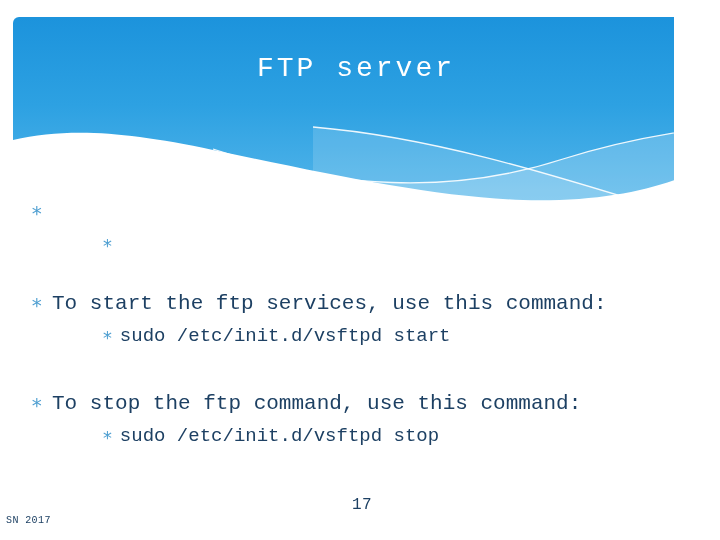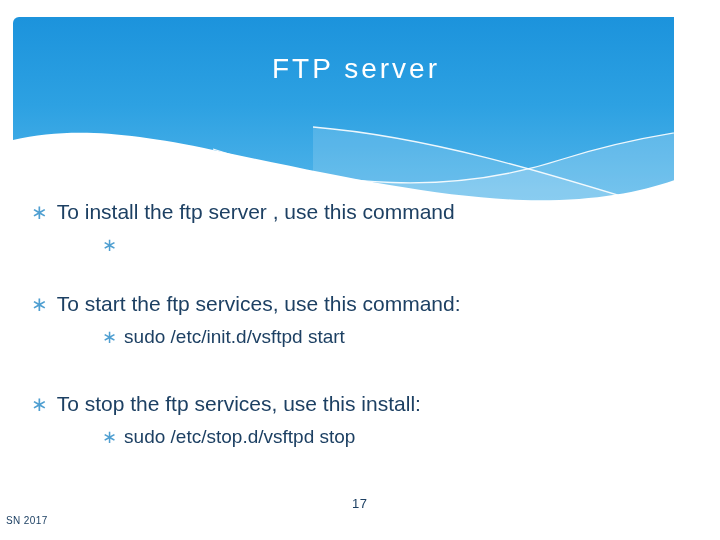--- a/index.html
+++ b/index.html
@@ -1,21 +1,21 @@
 <!DOCTYPE html>
 <html><head>
 <meta charset="utf-8">
 <style>
   html,body{margin:0;padding:0;background:#ffffff;}
   .slide{
     position:relative;
     width:674px;height:540px;
     background:#ffffff;
     overflow:hidden;
-    font-family:Liberation Sans, sans-serif;
+    font-family:Liberation Mono, monospace;
   }
   
   .header{
     position:absolute;left:13px;top:17px;width:686px;height:196px;
   }
   .header svg{display:block;width:686px;height:196px;}
   .slide-title{
     position:absolute;left:0;top:36px;width:100%;
     text-align:center;
     color:#ffffff;
@@ -34,21 +34,21 @@
   .bullet-marker{
     color:#4f9fd1;
     margin-right:9px;
     font-size:0.95em;
     flex:0 0 auto;
   }
   .lvl2 .bullet-marker{margin-right:7px;}
   
   .page-number{
     position:absolute;left:352px;top:496px;
-    color:#1d4063;font-size:13px;letter-spacing:0.5px;
+    color:#1d4063;font-size:16px;letter-spacing:0.5px;
   }
   .footer-text{
     position:absolute;left:6px;top:515px;
     color:#1d4063;font-size:10px;letter-spacing:0.4px;
   }
 </style>
 </head>
 <body>
 
 <div class="slide">
@@ -71,45 +71,44 @@
       <path d="M 200 132 C 320 172 440 178 550 142 C 600 126 650 117 686 112" fill="none" stroke="#ffffff" stroke-width="1.3" stroke-opacity="0.9"></path>
 
       <path d="M 0 123 C 55 111 110 114 200 133 C 320 158 420 180 510 183 C 590 185 645 172 686 153 L 686 196 L 0 196 Z" fill="#ffffff"></path>
     </svg>
     <div class="slide-title">FTP server</div>
   </div>
 
   <div class="bullet-group bg1">
     <div class="row lvl1">
       <span class="bullet-marker">∗</span>
-      <span>To install the ftp server , use this command</span>
     </div>
     <div class="row lvl2">
       <span class="bullet-marker">∗</span>
     </div>
   </div>
 
   <div class="bullet-group bg2">
     <div class="row lvl1">
       <span class="bullet-marker">∗</span>
       <span>To start the ftp services, use this command:</span>
     </div>
     <div class="row lvl2">
       <span class="bullet-marker">∗</span>
       <span>sudo /etc/init.d/vsftpd start</span>
     </div>
   </div>
 
   <div class="bullet-group bg3">
     <div class="row lvl1">
       <span class="bullet-marker">∗</span>
-      <span>To stop the ftp services, use this install:</span>
+      <span>To stop the ftp command, use this command:</span>
     </div>
     <div class="row lvl2">
       <span class="bullet-marker">∗</span>
-      <span>sudo /etc/stop.d/vsftpd stop</span>
+      <span>sudo /etc/init.d/vsftpd stop</span>
     </div>
   </div>
 
   <div class="page-number">17</div>
   <div class="footer-text">SN 2017</div>
 
 </div>
 
 </body></html>

